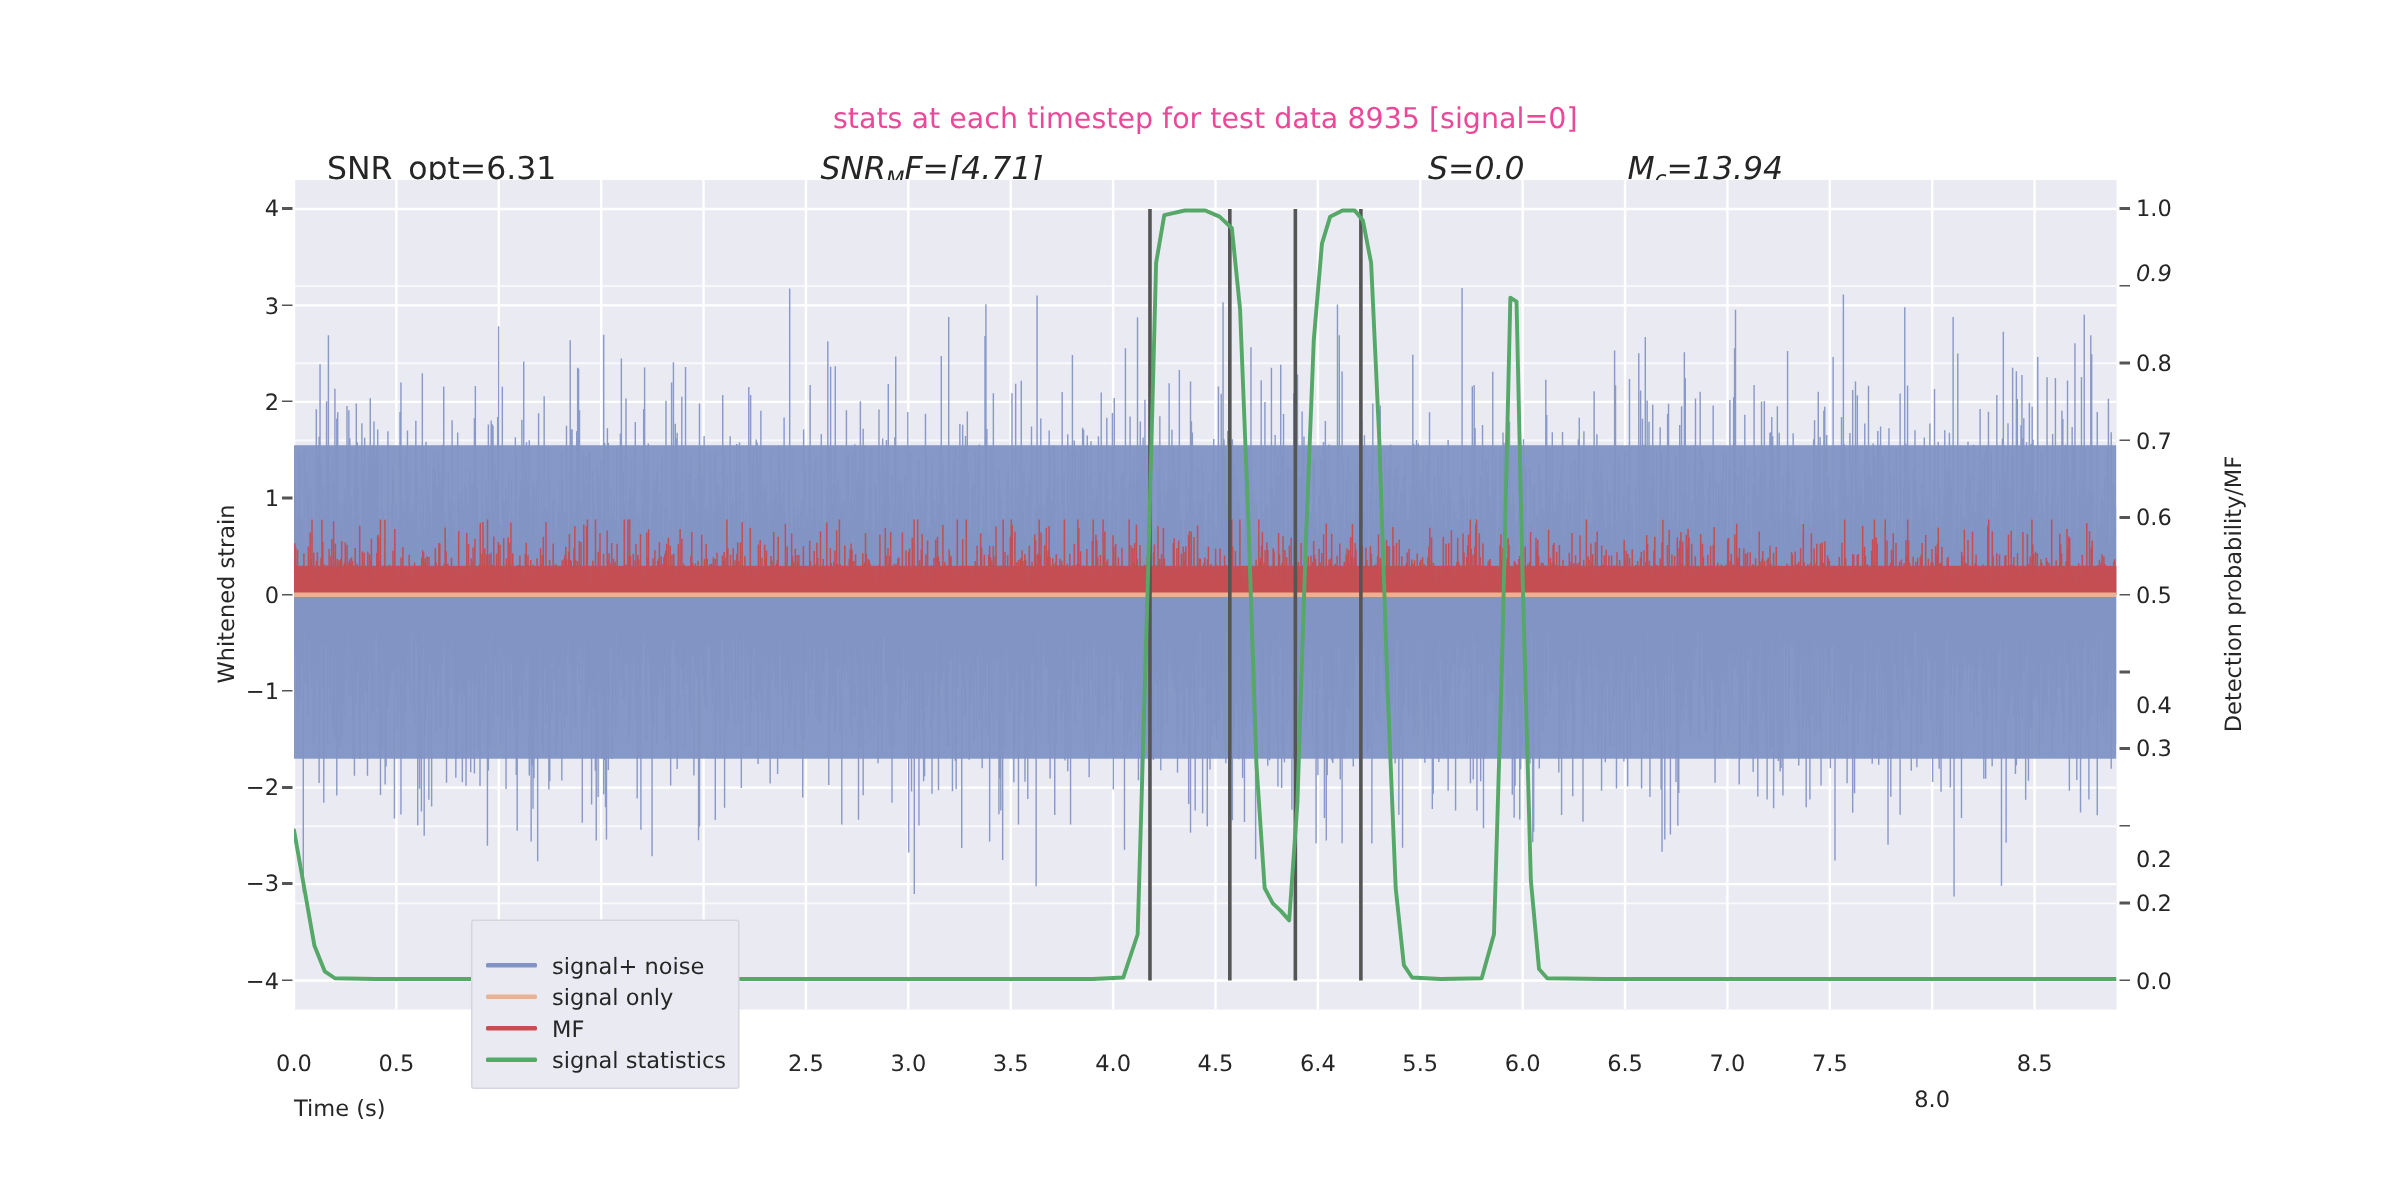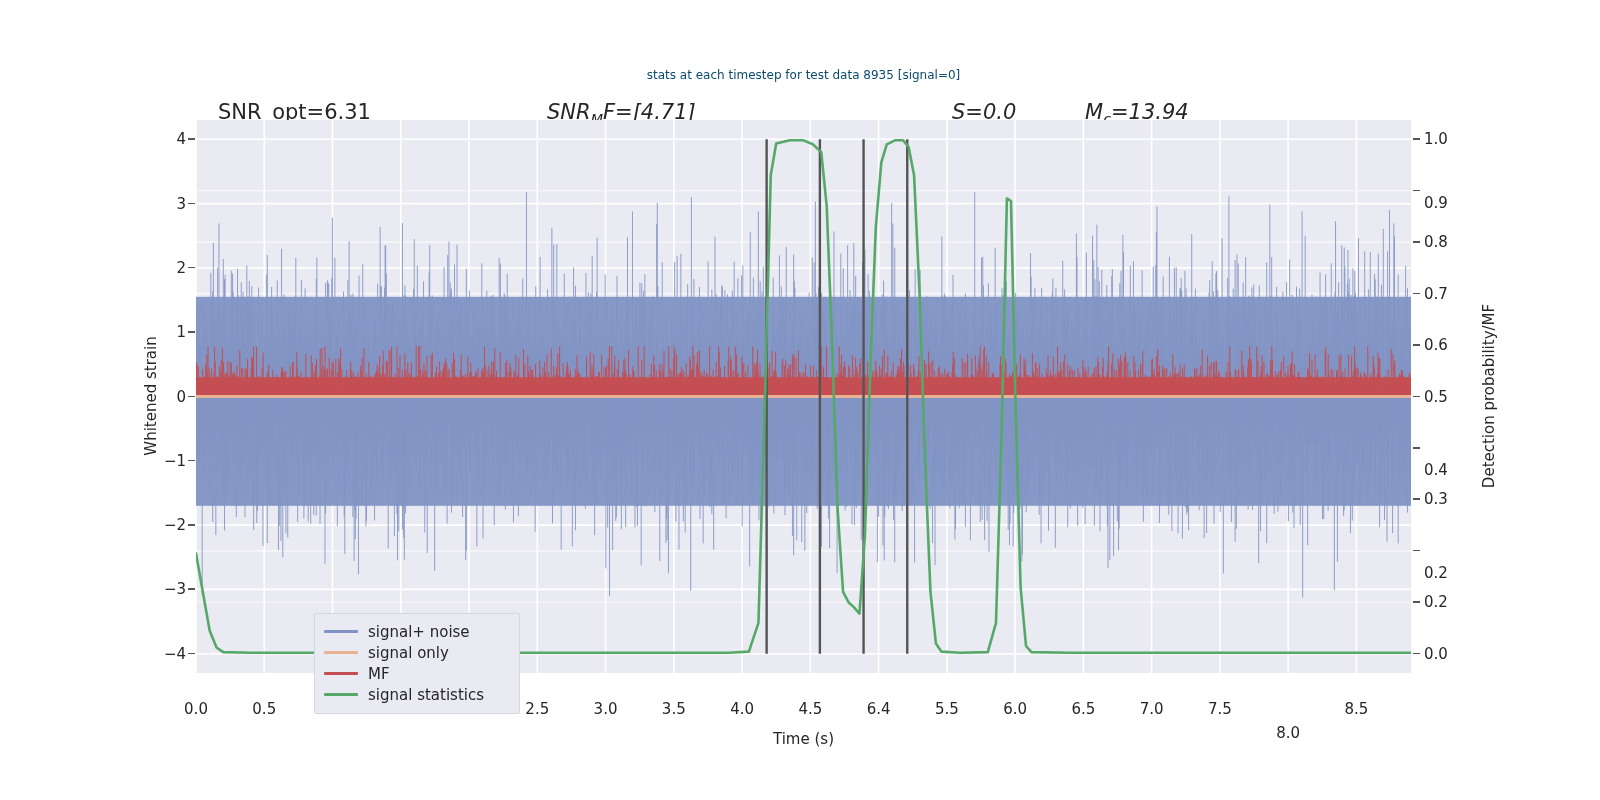--- a/index.html
+++ b/index.html
@@ -7,21 +7,21 @@
        font-family:"DejaVu Sans","Liberation Sans",sans-serif;color:#262626;}
   #figure{position:relative;width:1600px;height:800px;background:#ffffff;}
 
   
   #axes{position:absolute;left:196px;top:120px;width:1215px;height:553px;
         background:#EAEAF2;overflow:hidden;}
   #plotsvg{position:absolute;left:0;top:0;width:1215px;height:553px;}
 
   
   #title{position:absolute;left:196px;top:68px;width:1215px;text-align:center;
-         font-size:12px;color:#0c4a6e;}
+         font-size:19px;color:#ec4899;}
 
   
   .annot{position:absolute;top:100px;font-size:21px;color:#262626;white-space:nowrap;}
   .annot.it{font-style:italic;}
   .annot sub{font-size:0.68em;font-style:italic;}
 
   
   .ytick{position:absolute;right:1414px;font-size:15px;color:#262626;text-align:right;
          transform:translateY(-50%);white-space:nowrap;}
   .ytickR{position:absolute;left:1424px;font-size:15px;color:#262626;text-align:left;
@@ -30,27 +30,27 @@
   .xtick{position:absolute;top:700px;font-size:15px;color:#262626;
          transform:translateX(-50%);white-space:nowrap;}
 
   
   #ylabel{position:absolute;left:0px;top:396px;font-size:15px;color:#262626;
           transform:translate(-50%,-50%) rotate(-90deg);transform-origin:center;
           left:151px;white-space:nowrap;}
   #ylabelR{position:absolute;font-size:15px;color:#262626;
            transform:translate(-50%,-50%) rotate(-90deg);transform-origin:center;
            left:1489px;top:396px;white-space:nowrap;}
-  #xlabel{position:absolute;left:196px;top:730px;width:1215px;text-align:center;
+  #xlabel{position:absolute;left:196px;top:730px;width:1215px;
           font-size:15px;color:#262626;}
 
   
-  #legend{position:absolute;left:314px;top:613px;width:206px;
+  #legend{position:absolute;left:314px;top:613px;width:179px;
           background:#EAEAF2;border:1px solid #d6d6de;border-radius:2px;
-          padding:7px 9px 8px 9px;box-sizing:border-box;}
+          padding:19px 9px 8px 9px;box-sizing:border-box;}
   .legrow{display:flex;align-items:center;height:21px;}
   .legline{width:34px;height:3px;border-radius:1px;margin-right:10px;flex:0 0 auto;}
   .legtxt{font-size:15px;color:#262626;white-space:nowrap;}
 </style>
 </head>
 <body>
 
 <div id="figure">
 
   <div id="title">stats at each timestep for test data 8935 [signal=0]</div>
@@ -155,21 +155,21 @@
       <div class="ytickR" style="top: 470px;">0.4</div>
       <div class="ytickmark" style="left: 1413px; top: 446.942px;"></div>
       <div class="ytickR" style="top: 396.5px;">0.5</div>
       <div class="ytickmark" style="left: 1413px; top: 395.5px;"></div>
       <div class="ytickR" style="top: 345.058px;">0.6</div>
       <div class="ytickmark" style="left: 1413px; top: 344.058px;"></div>
       <div class="ytickR" style="top: 293.616px;">0.7</div>
       <div class="ytickmark" style="left: 1413px; top: 292.616px;"></div>
       <div class="ytickR" style="top: 242.174px;">0.8</div>
       <div class="ytickmark" style="left: 1413px; top: 241.174px;"></div>
-      <div class="ytickR" style="top: 203px;">0.9</div>
+      <div class="ytickR" style="top: 182px; font-style: italic;">0.9</div>
       <div class="ytickmark" style="left: 1413px; top: 189.733px;"></div>
       <div class="ytickR" style="top: 139.291px;">1.0</div>
       <div class="ytickmark" style="left: 1413px; top: 138.291px;"></div>
       <div class="xtick" style="left: 196px;">0.0</div>
       <div class="xtick" style="left: 264.258px;">0.5</div>
       <div class="xtick" style="left: 332.517px;">1.0</div>
       <div class="xtick" style="left: 400.775px;">1.5</div>
       <div class="xtick" style="left: 469.034px;">2.0</div>
       <div class="xtick" style="left: 537.292px;">2.5</div>
       <div class="xtick" style="left: 605.551px;">3.0</div>

